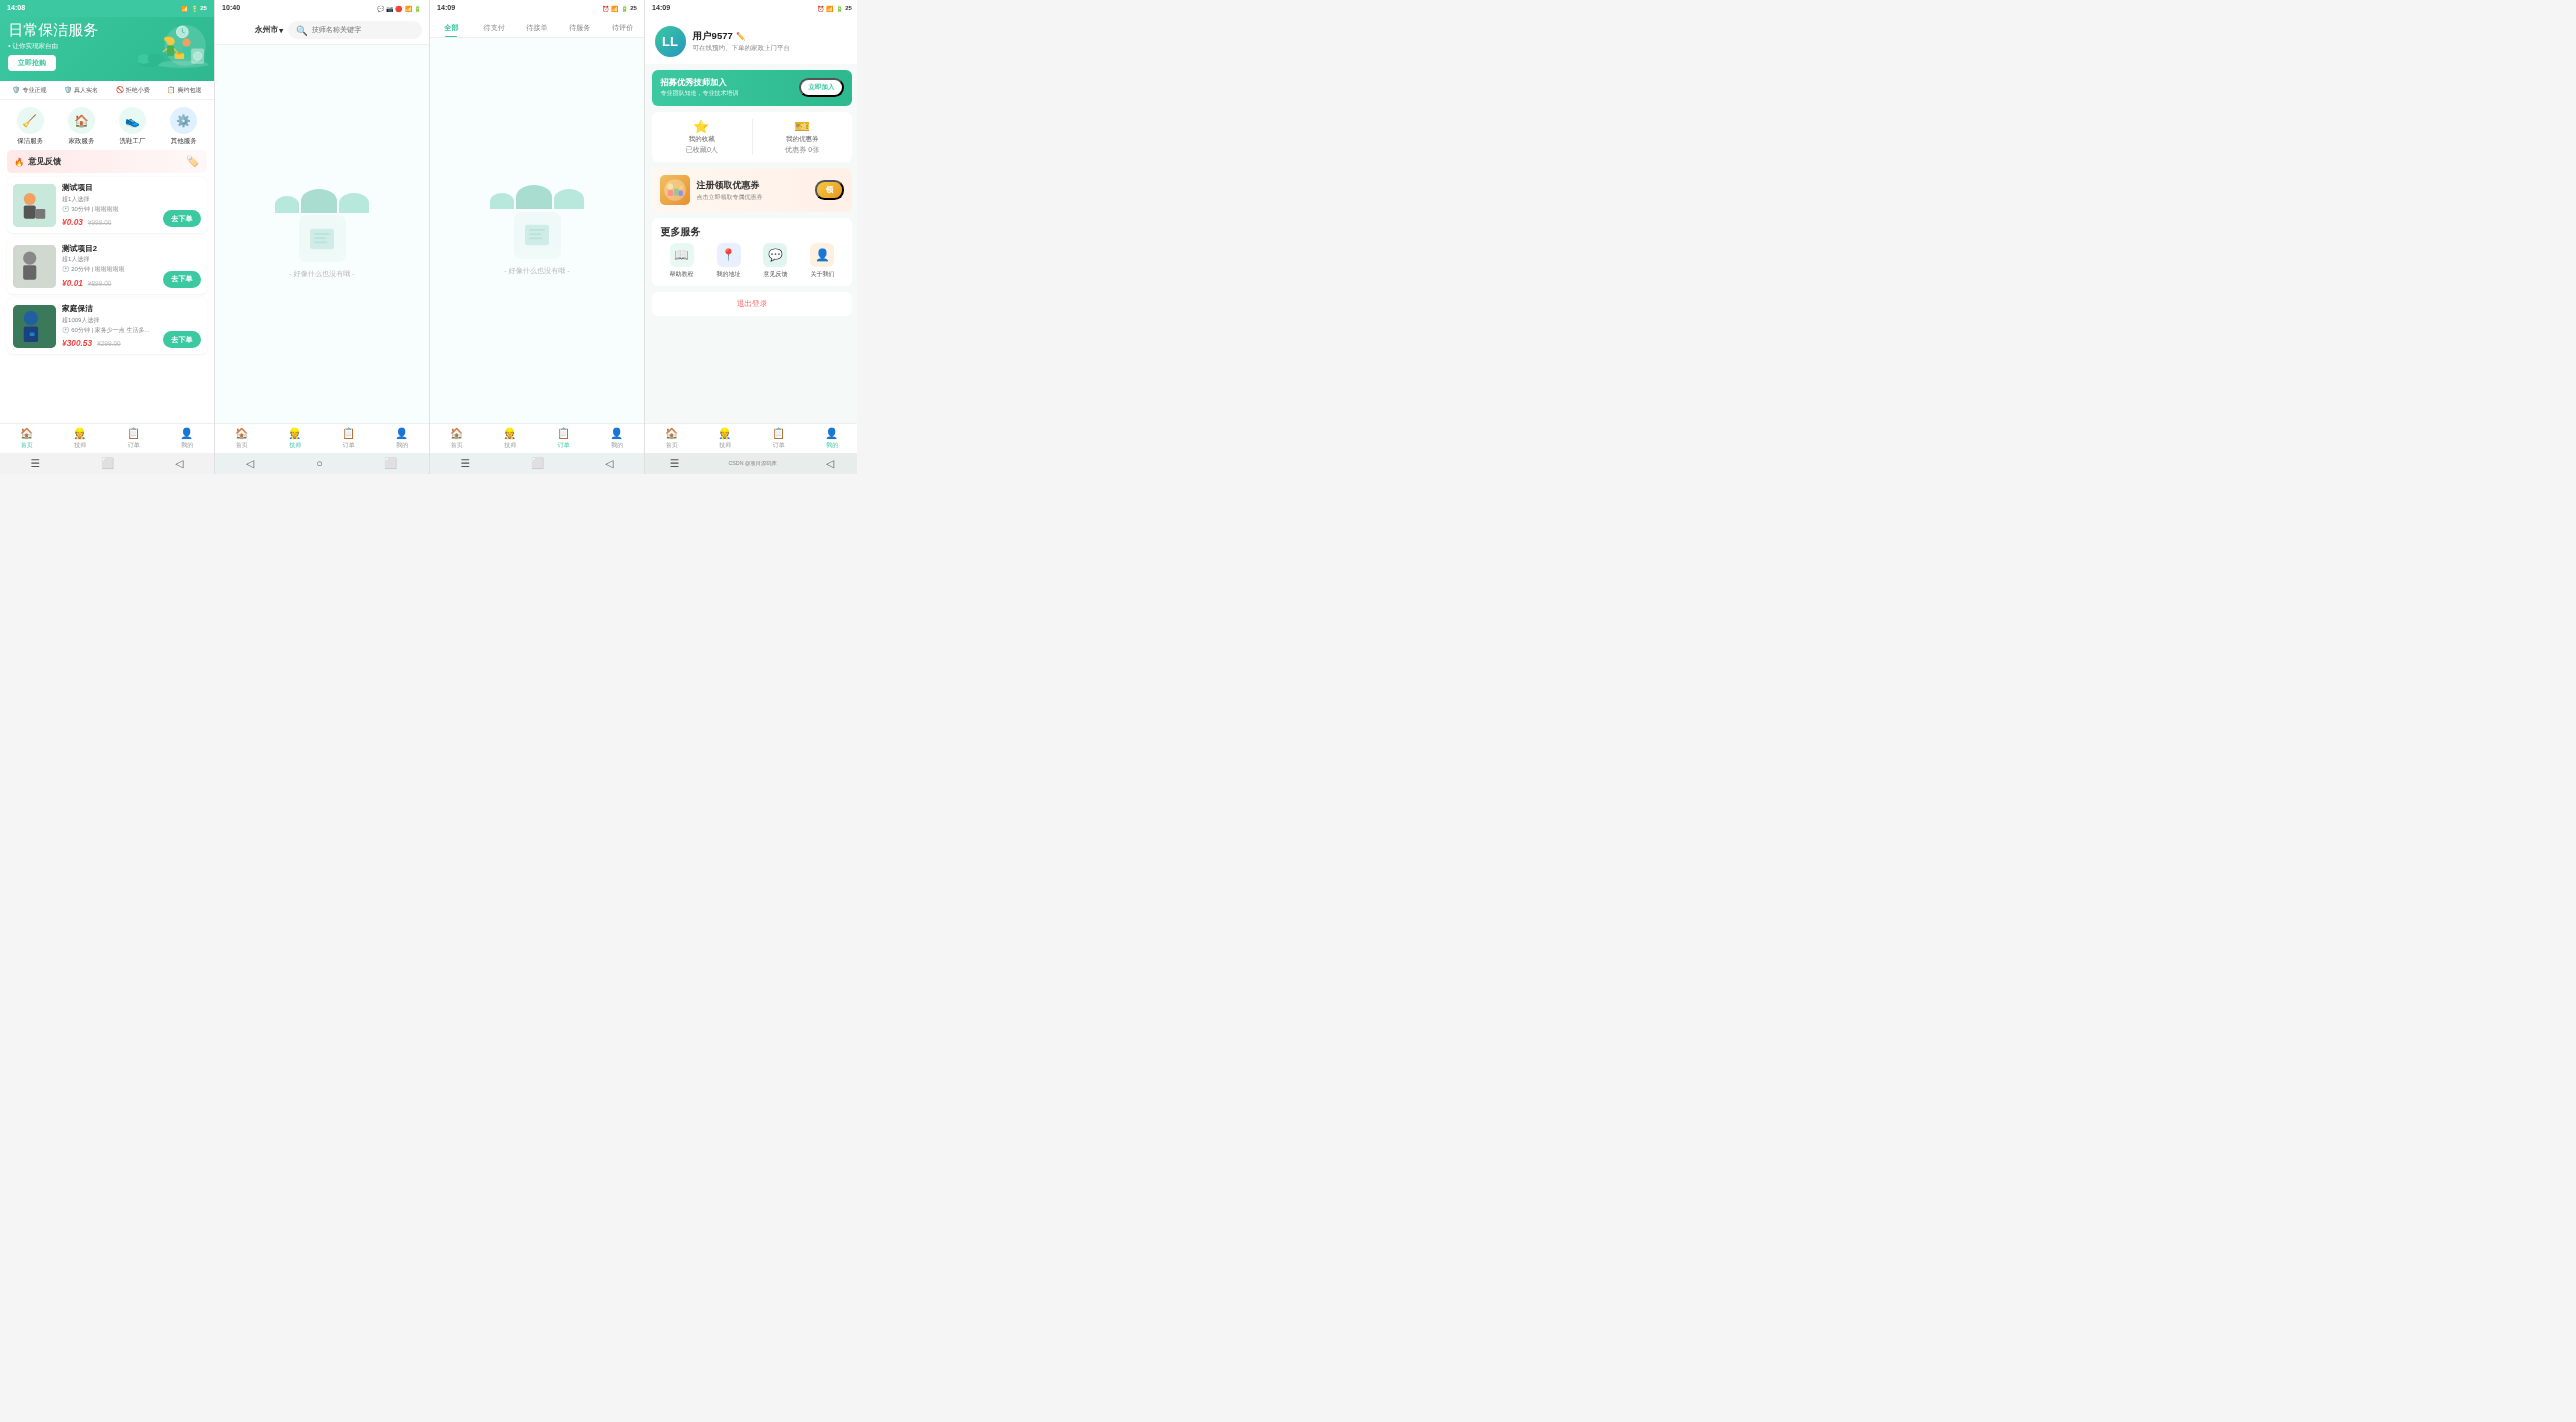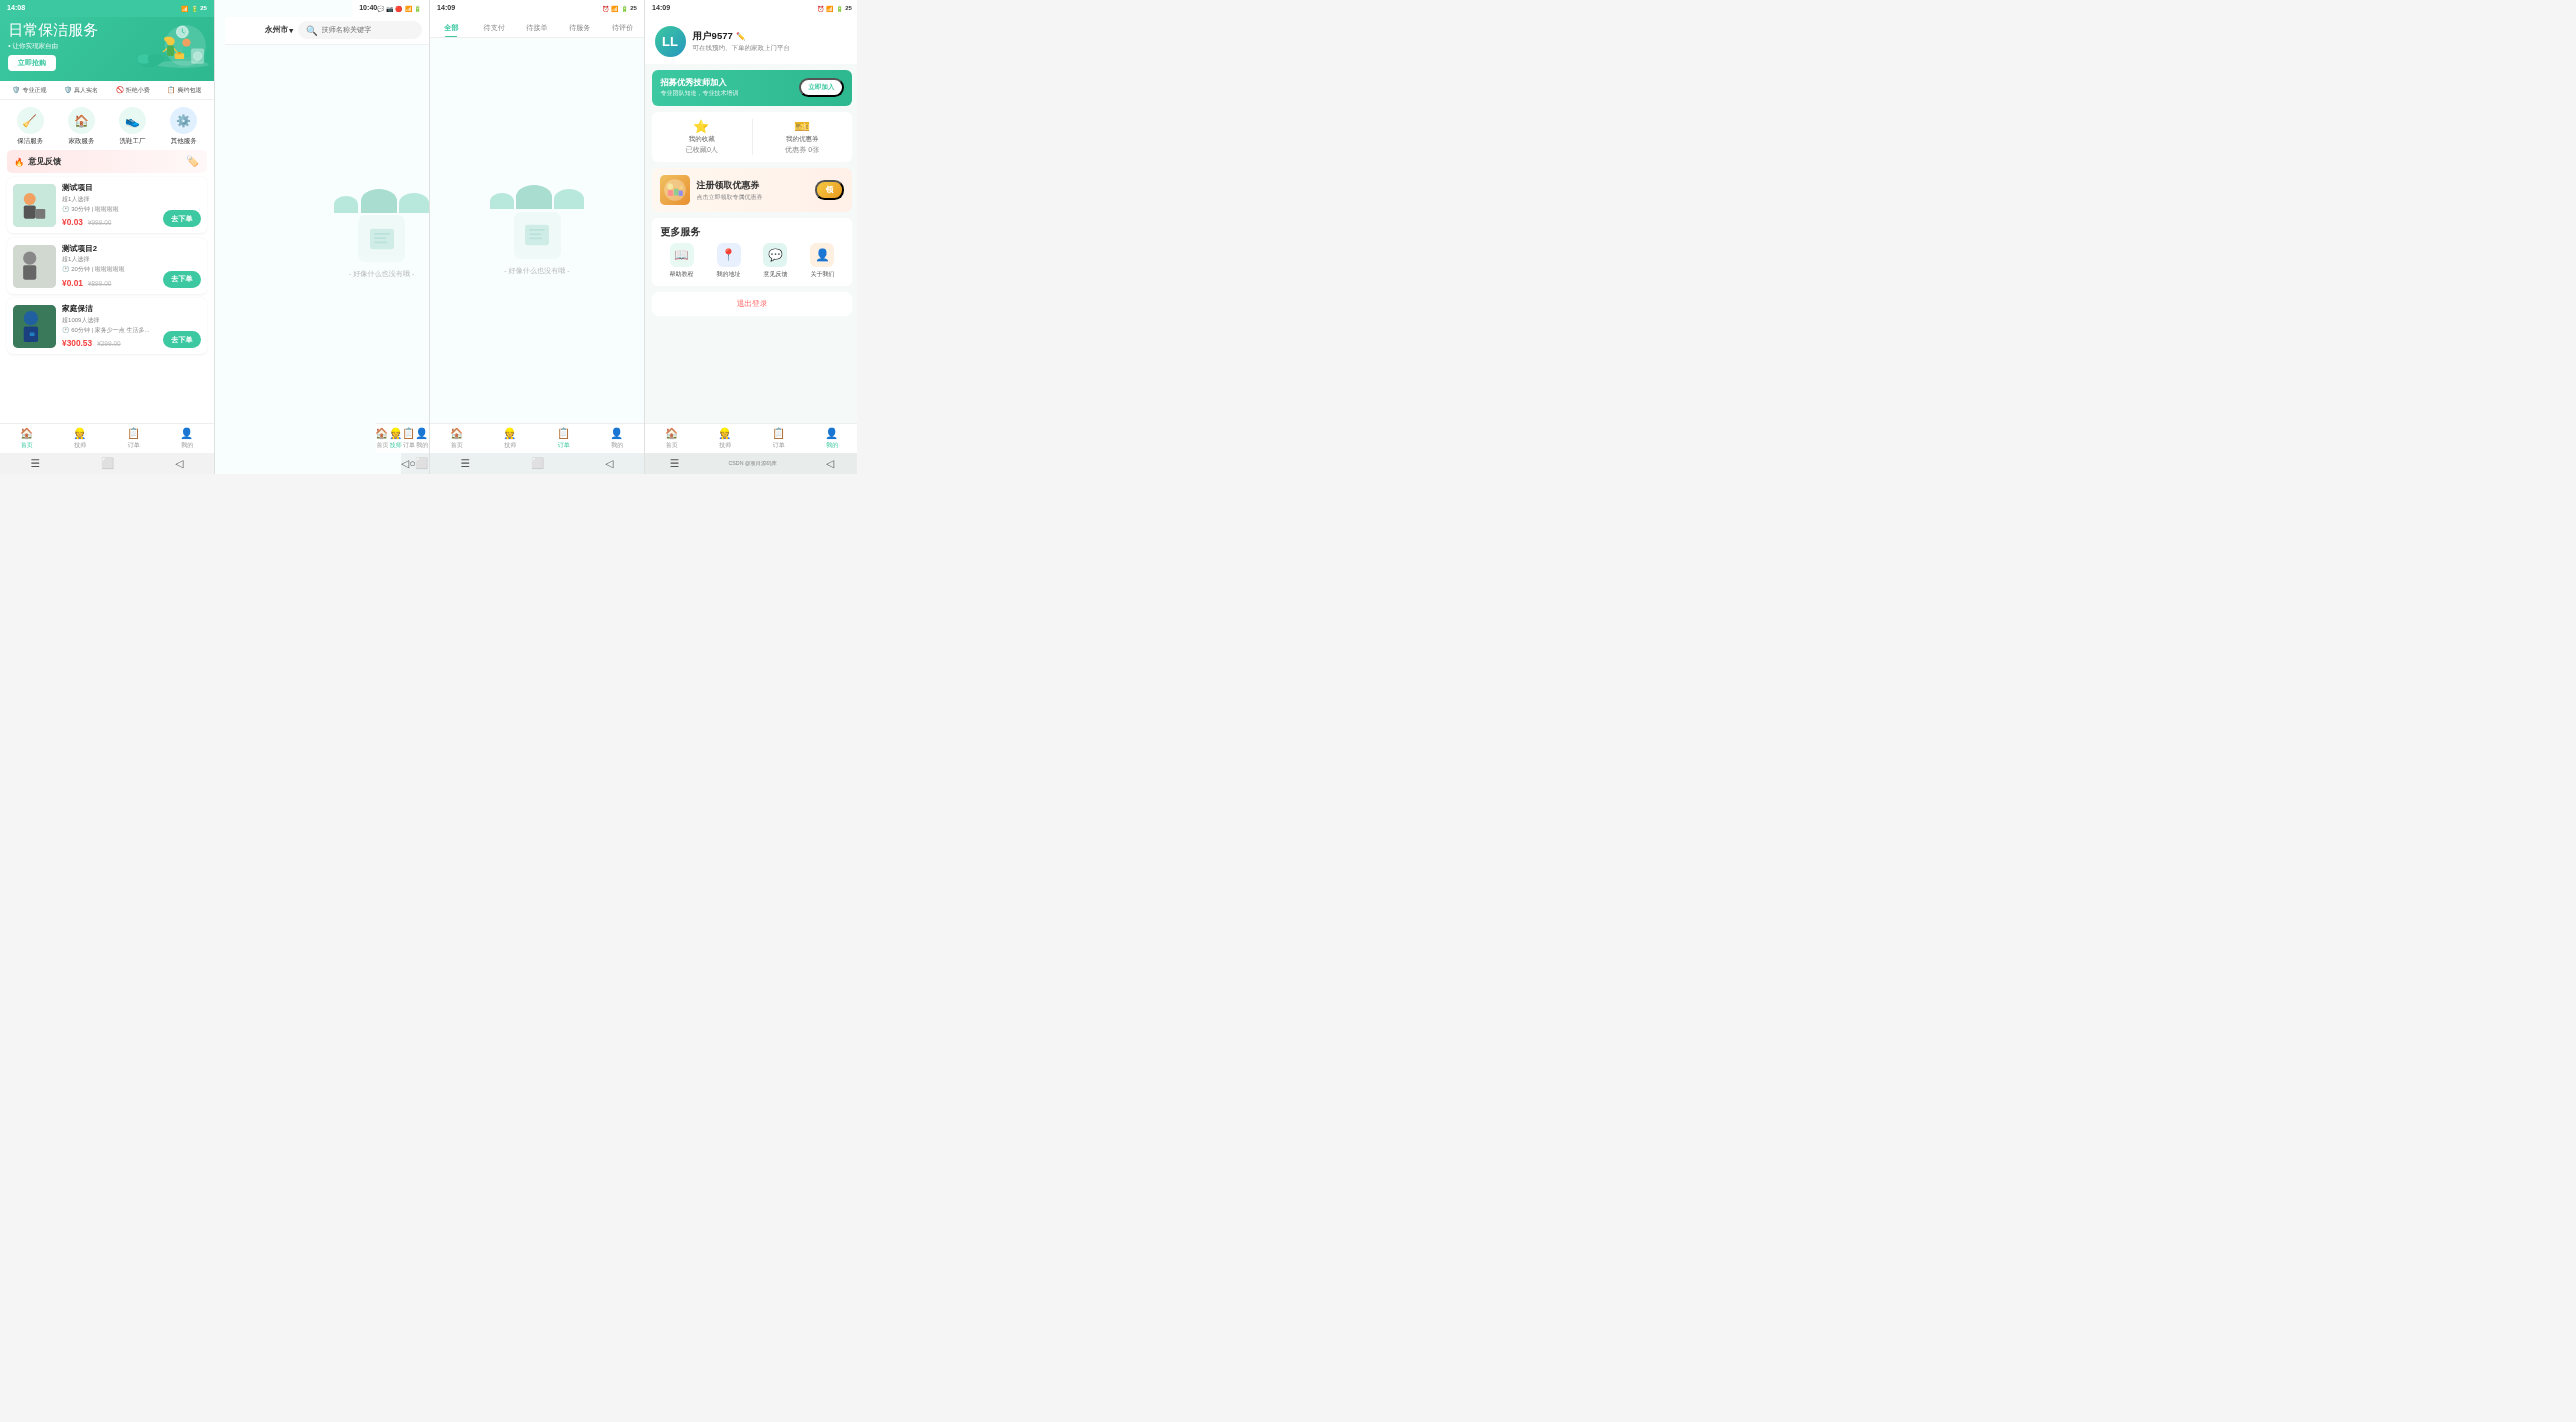--- a/index.html
+++ b/index.html
@@ -138,21 +138,21 @@
       border-radius: 4.7px;
       background: #ddd;
       flex-shrink: 0;
       overflow: hidden;
     }
     .service-info { flex: 1; }
     .service-name { font-size: 7.7px; font-weight: 700; color: #222; }
     .service-meta { font-size: 6px; color: #888; margin-top: 1.2px; }
     .service-meta-green { color: #3cc8a0; }
     .service-price { margin-top: 2.4px; }
-    .price-main { font-size: 8.3px; font-weight: 700; color: #f43f3f; }
+    .price-main { font-size: 8.3px; font-weight: 700; color: #f43f3f; font-style: italic; }
     .price-original { font-size: 6.5px; color: #bbb; text-decoration: line-through; margin-left: 2.4px; }
     .service-btn {
       background: #3cc8a0;
       color: #fff;
       border: none;
       border-radius: 12px;
       padding: 3.6px 8.3px;
       font-size: 7.1px;
       font-weight: 600;
       flex-shrink: 0;
@@ -184,21 +184,21 @@
       height: 21.3px;
       background: rgba(0,0,0,0.05);
       display: flex;
       align-items: center;
       justify-content: space-around;
       flex-shrink: 0;
     }
     .nav-btn { font-size: 10.7px; color: #555; }
 
     
-    .phone2 { background: #f8fefe; align-items: flex-end; }
+    .phone2 { background: #f8fefe; }
     .phone2 .status-bar { background: #fff; color: #333; }
 
     .search-bar-wrap {
       background: #fff;
       padding: 4.7px 7.1px;
       display: flex;
       align-items: center;
       gap: 4.7px;
       border-bottom: 0.6px solid #f0f0f0;
       flex-shrink: 0;

